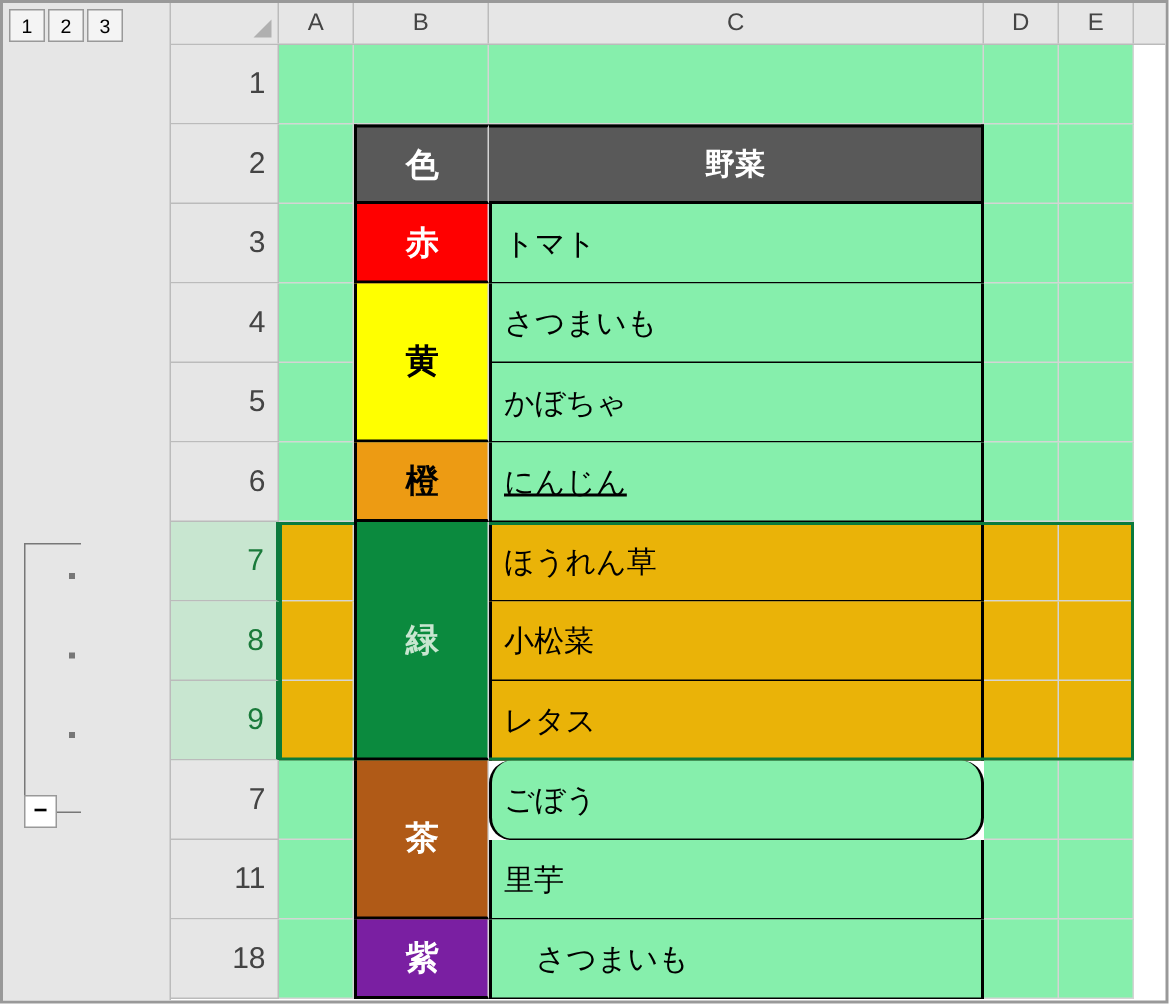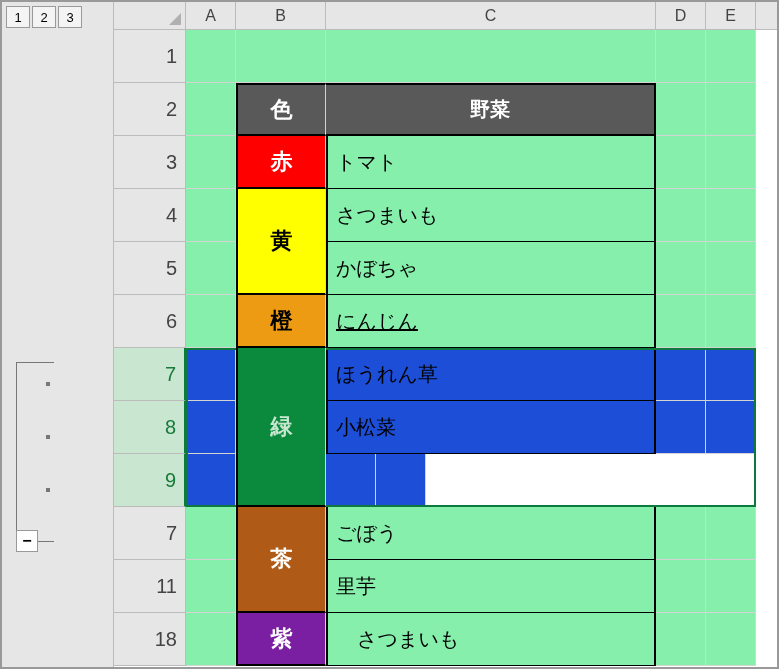--- a/index.html
+++ b/index.html
@@ -118,21 +118,21 @@
   }
   .cell {
     border-right: 1px solid #d4d4d4;
     border-bottom: 1px solid #d4d4d4;
     display: flex; align-items: center;
     padding: 0 8px;
     font-size: 20px;
     background: #86efac;
     overflow: hidden;
   }
-  .row.sel .cell { background: #1d4ed8; }
+  .row.sel .cell { background: #eab308; }
   .cell.cA { width: 50px; }
   .cell.cB { width: 90px; justify-content: center; font-weight: bold; font-size: 22px; }
   .cell.cC { width: 330px; }
   .cell.cD { width: 50px; }
   .cell.cE { width: 50px; }
   .border-top-thick { border-top: 2px solid #000; }
   .border-left-thick { border-left: 2px solid #000; }
   .border-right-thick { border-right: 2px solid #000 !important; }
   .border-bottom-thick { border-bottom: 2px solid #000; }
   .header-cell {
@@ -235,28 +235,29 @@
         <div class="cell cA"></div>
         <div class="cell cB border-left-thick" style="visibility: hidden;"></div>
         <div class="cell cC border-right-thick row-line-inner" style="border-left: 2px solid rgb(0, 0, 0);">小松菜</div>
         <div class="cell cD"></div>
         <div class="cell cE"></div>
       </div>
       <div class="row sel">
         <div class="row-h">9</div>
         <div class="cell cA"></div>
         <div class="cell cB border-left-thick" style="visibility: hidden;"></div>
+        <div class="cell cC border-right-thick row-line-inner" style="border-left: 2px solid rgb(0, 0, 0);">レタス</div>
         <div class="cell cD"></div>
         <div class="cell cE"></div>
       </div>
       <div class="row">
         <div class="row-h">7</div>
         <div class="cell cA"></div>
         <div class="cell cB border-left-thick" style="background: rgb(176, 90, 23); color: rgb(255, 255, 255); height: 106px; margin-bottom: -53px; position: relative; z-index: 1; border-bottom: 2px solid rgb(0, 0, 0);">茶</div>
-        <div class="cell cC border-right-thick row-line-inner" style="border-left: 2px solid rgb(0, 0, 0);">ごぼう</div>
+        <div class="cell cC border-right-thick row-line-inner" style="border-left: 2px solid rgb(0, 0, 0); border-radius: 15px;">ごぼう</div>
         <div class="cell cD"></div>
         <div class="cell cE"></div>
       </div>
       <div class="row">
         <div class="row-h">11</div>
         <div class="cell cA"></div>
         <div class="cell cB border-left-thick" style="visibility: hidden;"></div>
         <div class="cell cC border-right-thick row-line-inner" style="border-left: 2px solid rgb(0, 0, 0);">里芋</div>
         <div class="cell cD"></div>
         <div class="cell cE"></div>

